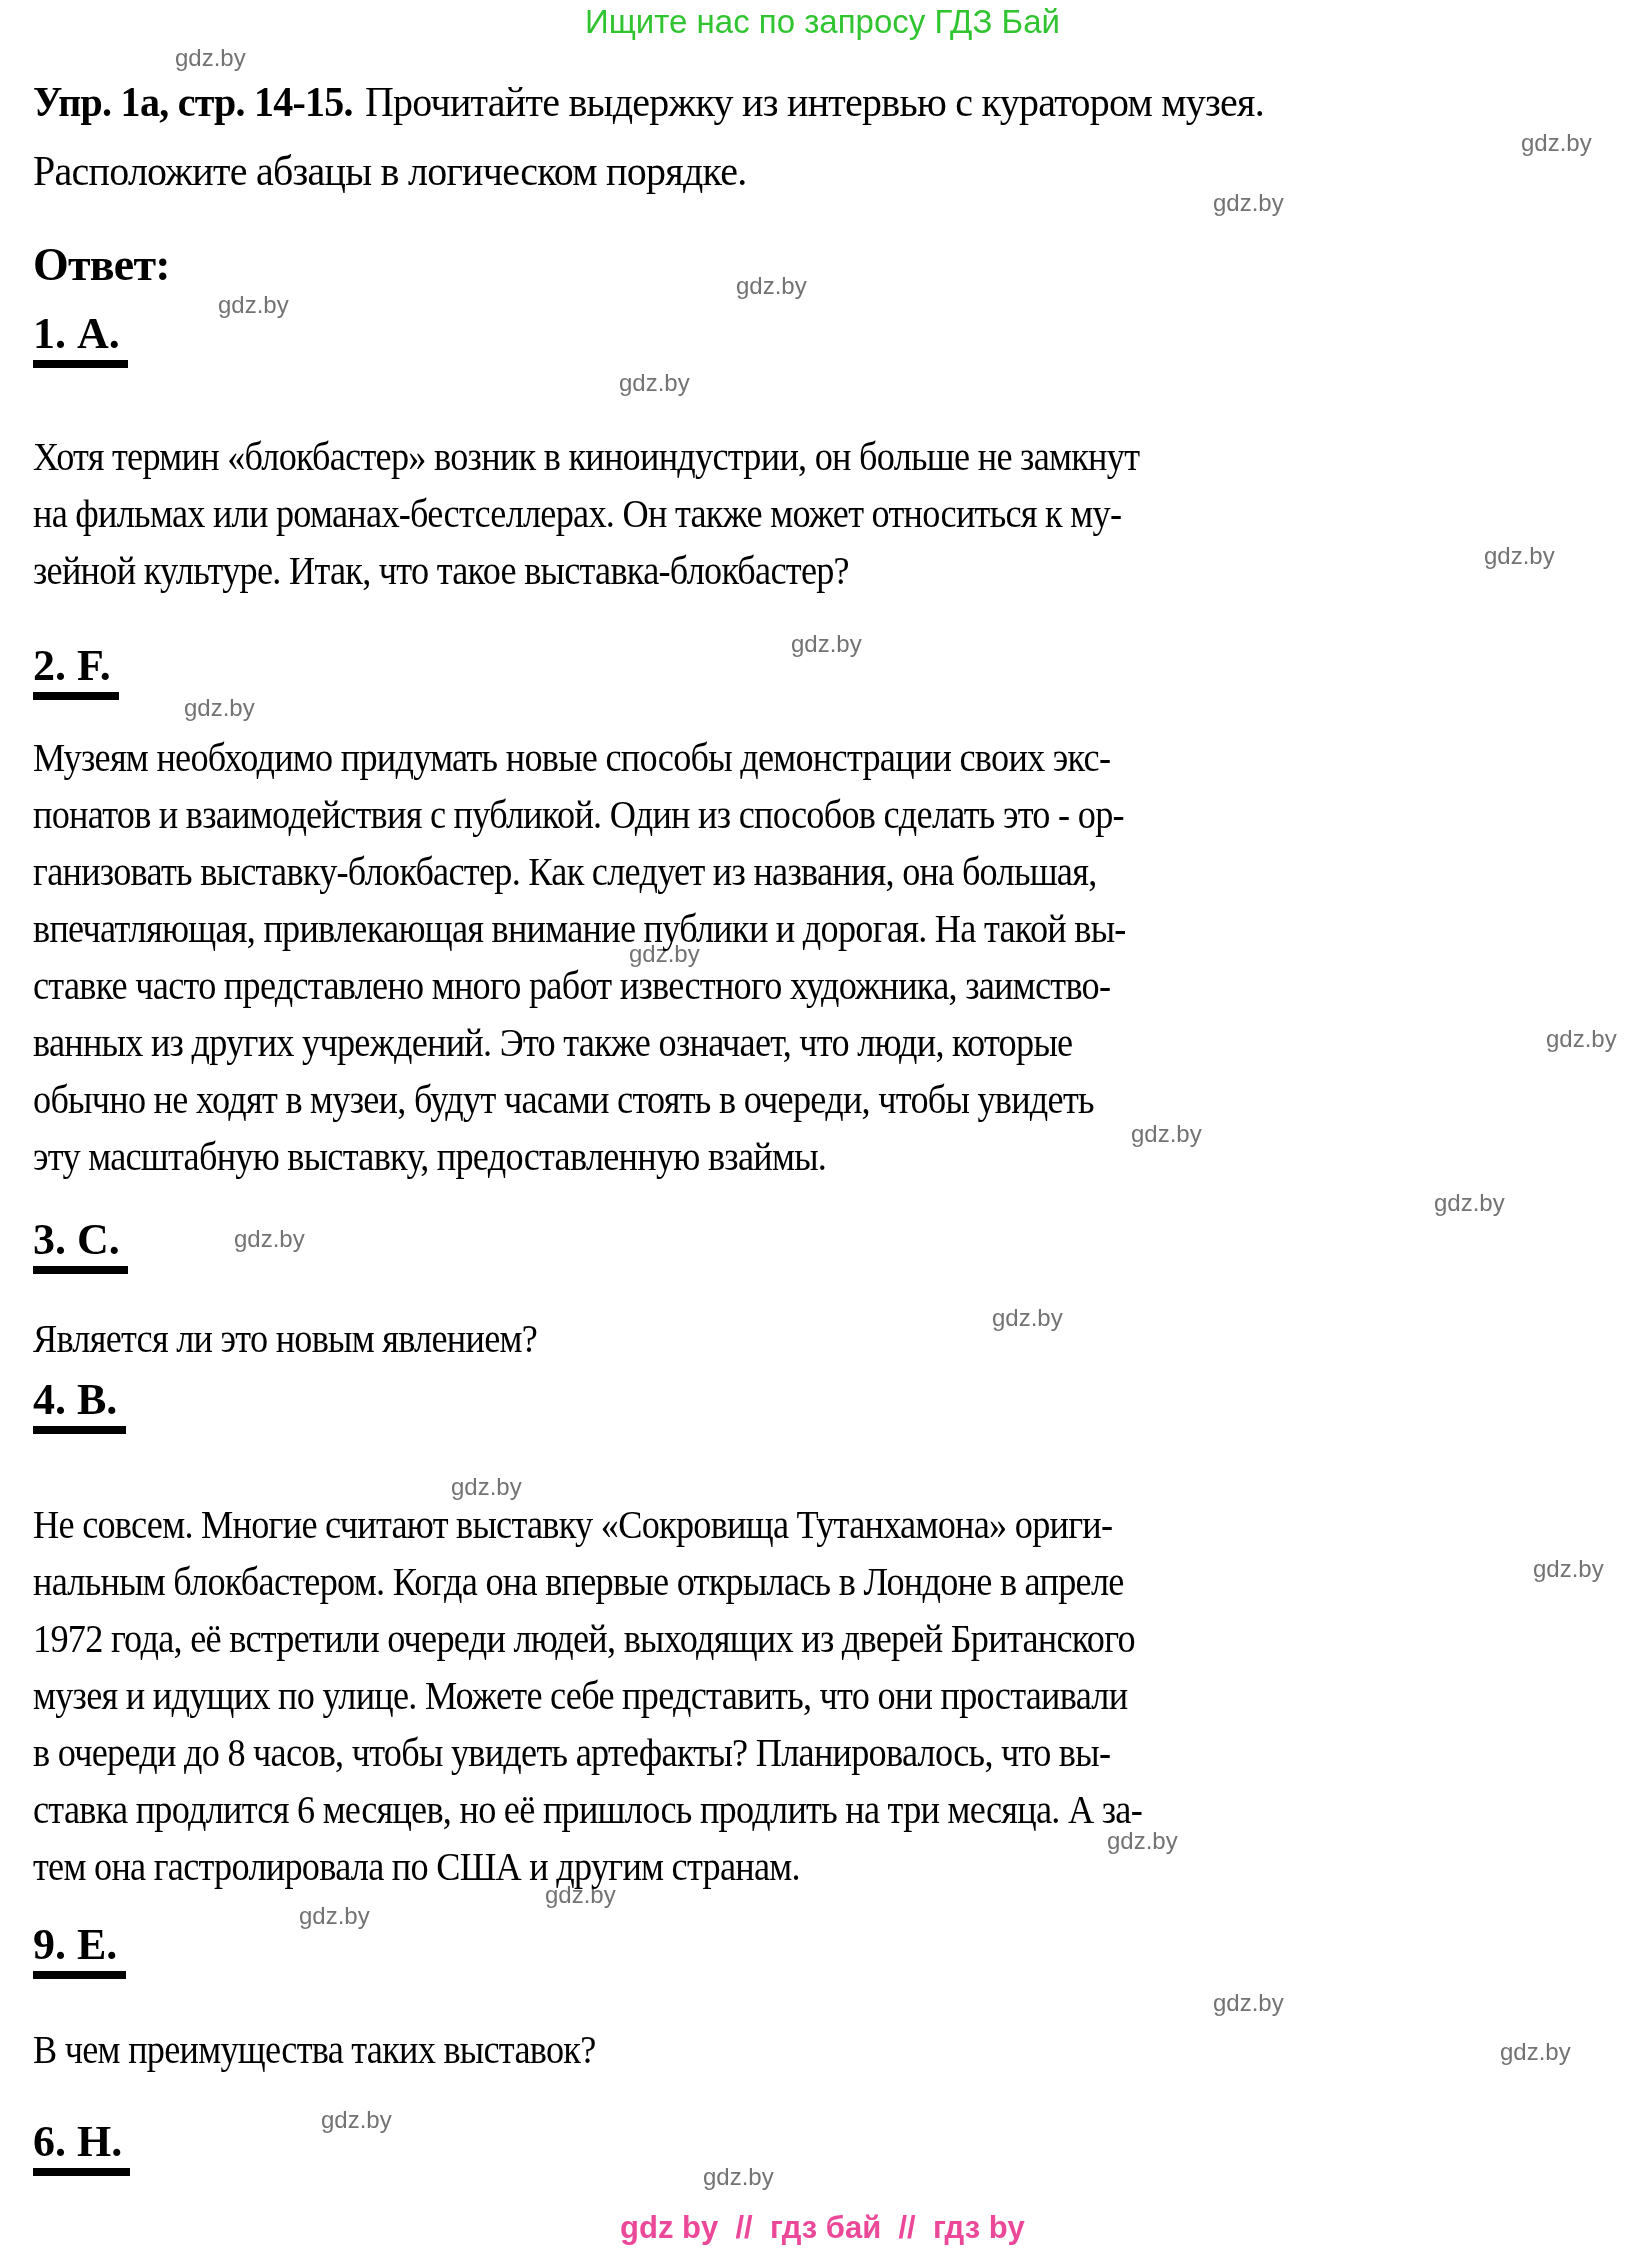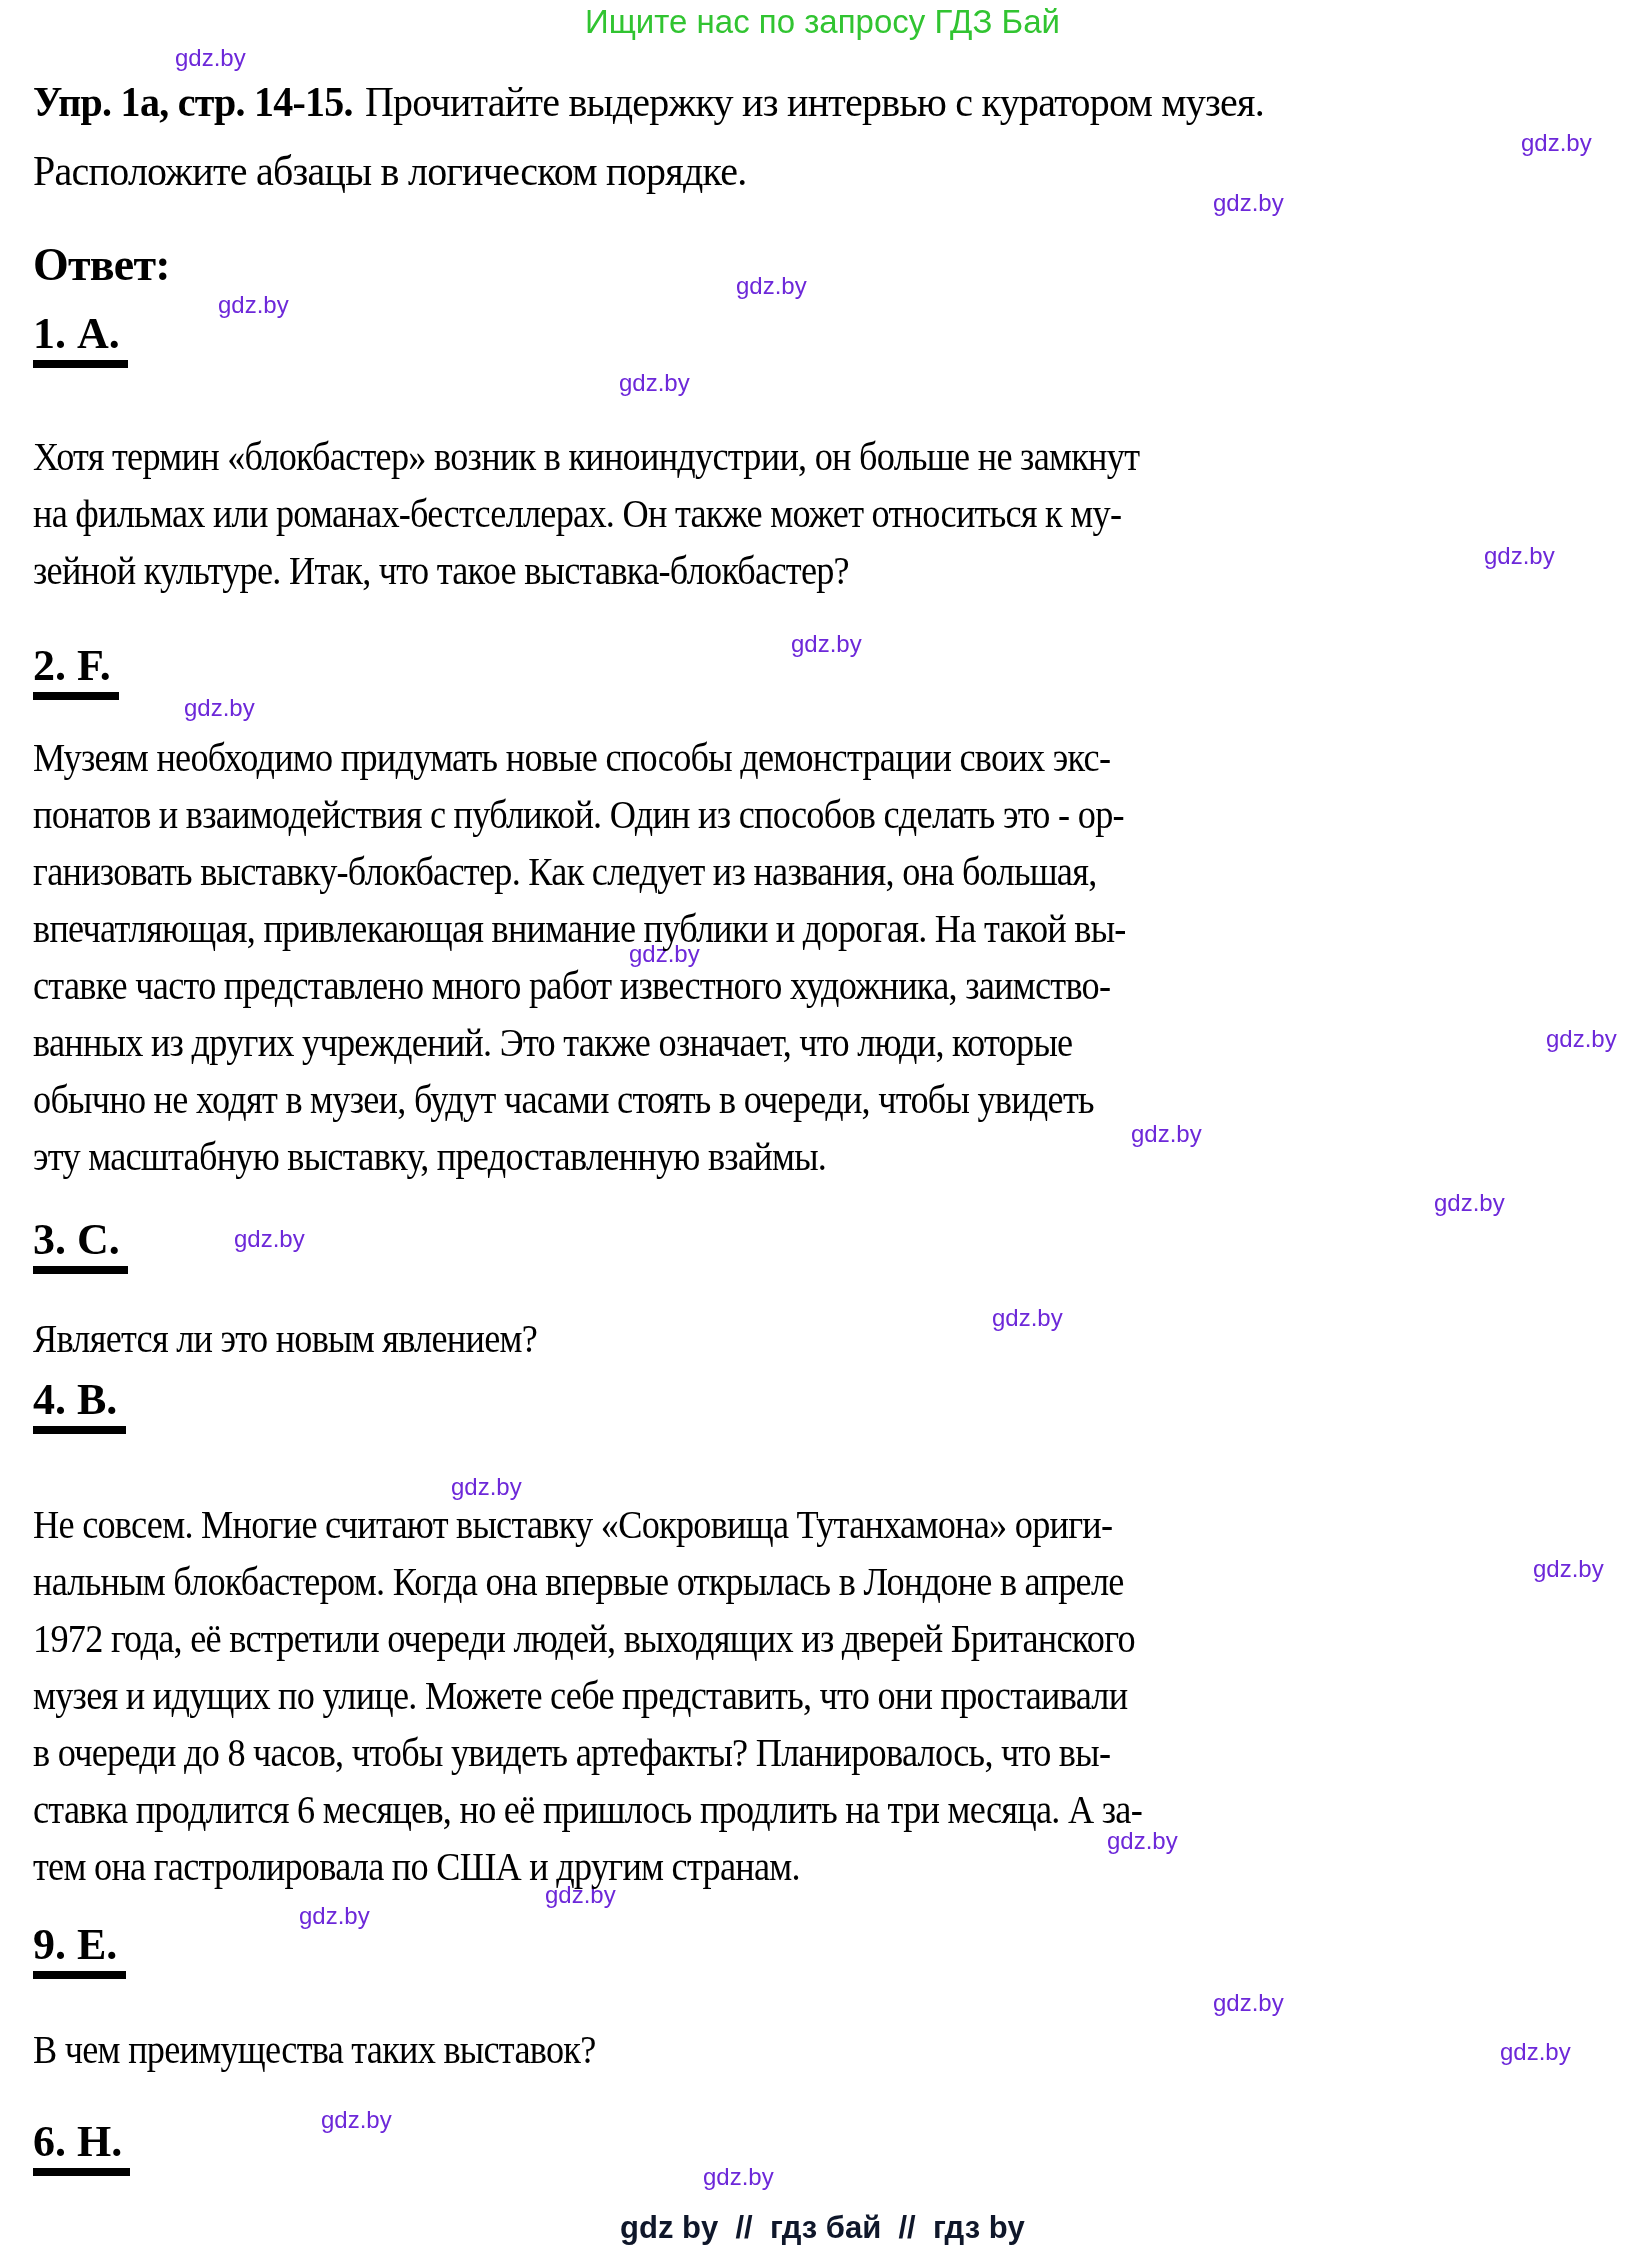--- a/index.html
+++ b/index.html
@@ -22,21 +22,21 @@
     font-size:33px;
     line-height:38px;
     color:#31c431;
   }
   
   .wm{
     position:absolute;
     font-family:"Liberation Sans", sans-serif;
     font-size:24px;
     line-height:26px;
-    color:#6d28d9;
+    color:#737373;
     white-space:nowrap;
   }
   
   .title-block{
     position:absolute;
     left:33px; top:67px;
     font-size:43px;
     line-height:69px;
     letter-spacing:-0.8px;
     transform:scaleX(0.93);
@@ -79,21 +79,21 @@
   }
   
   .footer{
     position:absolute;
     top:2211px; left:0; width:100%;
     text-align:center;
     font-family:"Liberation Sans", sans-serif;
     font-weight:700;
     font-size:31px;
     line-height:34px;
-    color:#0f172a;
+    color:#ec4899;
     white-space:pre;
   }
 </style>
 </head>
 <body>
 
 <div class="page">
 
   <div class="promo">Ищите нас по запросу ГДЗ Бай</div>
 

